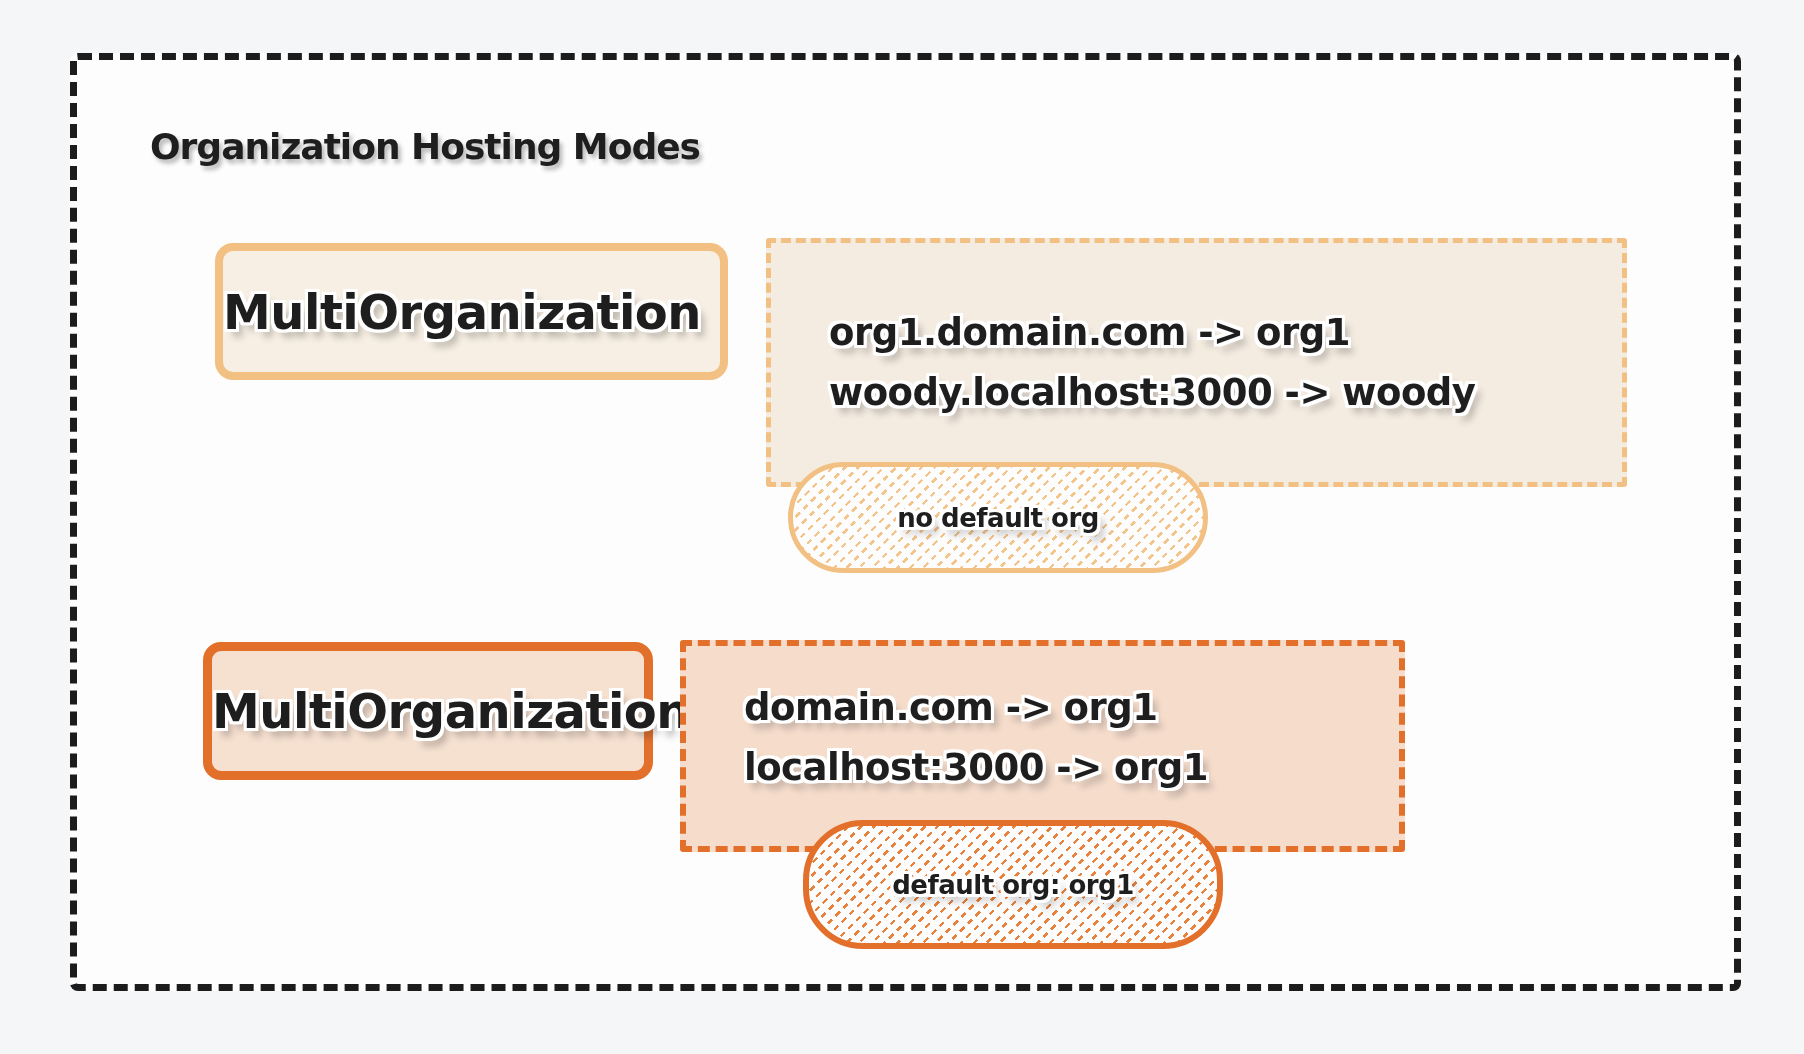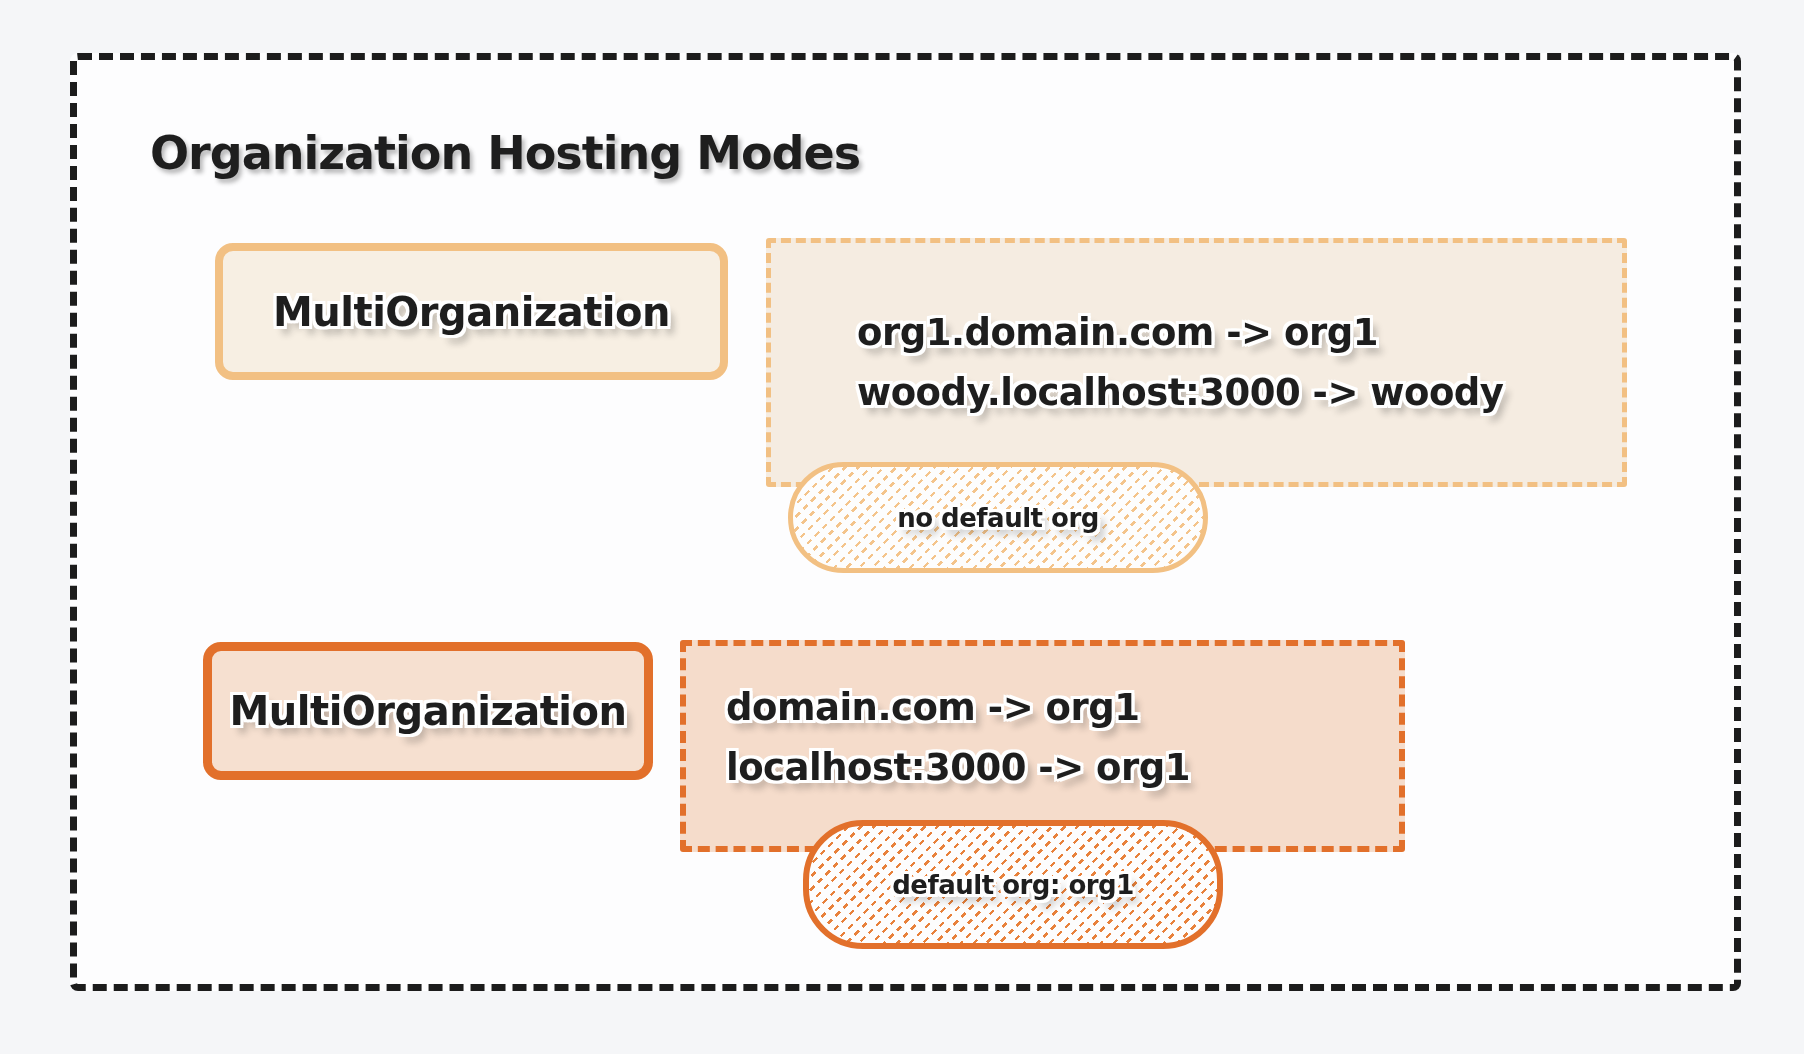--- a/index.html
+++ b/index.html
@@ -40,31 +40,31 @@
     letter-spacing: -0.5px;
     text-shadow:
       -3px -3px 0 #fff, 0 -3px 0 #fff, 3px -3px 0 #fff,
       -3px  0   0 #fff, 3px  0   0 #fff,
       -3px  3px 0 #fff, 0  3px 0 #fff, 3px 3px 0 #fff,
       6px 8px 7px rgba(30,30,30,0.28);
   }
   .title {
     position: absolute;
     left: 150px; top: 126px;
-    font-size: 46px;
+    font-size: 36px;
     font-weight: 700;
     color: var(--ink);
     letter-spacing: -1px;
     text-shadow: 3px 4px 4px rgba(30,30,30,0.3);
   }
   .label-box {
     position: absolute;
-    display: flex; align-items: center; justify-content: center;
+    display: flex; align-items: center; justify-content: flex-start;
     border-radius: 18px;
-    font-size: 40px;
+    font-size: 48px;
   }
   .label-box.multi {
     left: 215px; top: 243px;
     width: 513px; height: 137px;
     border: 8px solid var(--accent-multi);
     background: var(--fill-multi-label);
   }
   .label-box.single {
     left: 203px; top: 642px;
     width: 450px; height: 138px;
@@ -76,28 +76,28 @@
     display: flex; flex-direction: column; justify-content: center;
     border-radius: 3px;
     font-size: 37px;
     line-height: 60px;
   }
   .map-box.multi {
     left: 766px; top: 238px;
     width: 861px; height: 249px;
     border: 5px dashed var(--accent-multi);
     background: var(--fill-multi);
-    padding-left: 86px;
+    padding-left: 58px;
   }
   .map-box.single {
     left: 680px; top: 640px;
     width: 725px; height: 212px;
     border: 6px dashed var(--accent-single);
     background: var(--fill-single);
-    padding-left: 40px;
+    padding-left: 58px;
     padding-bottom: 16px;
   }
   .pill {
     position: absolute;
     display: flex; align-items: center; justify-content: center;
     border-radius: 60px;
     font-size: 26px;
     background-color: #fdfdfd;
   }
   .pill.multi {

